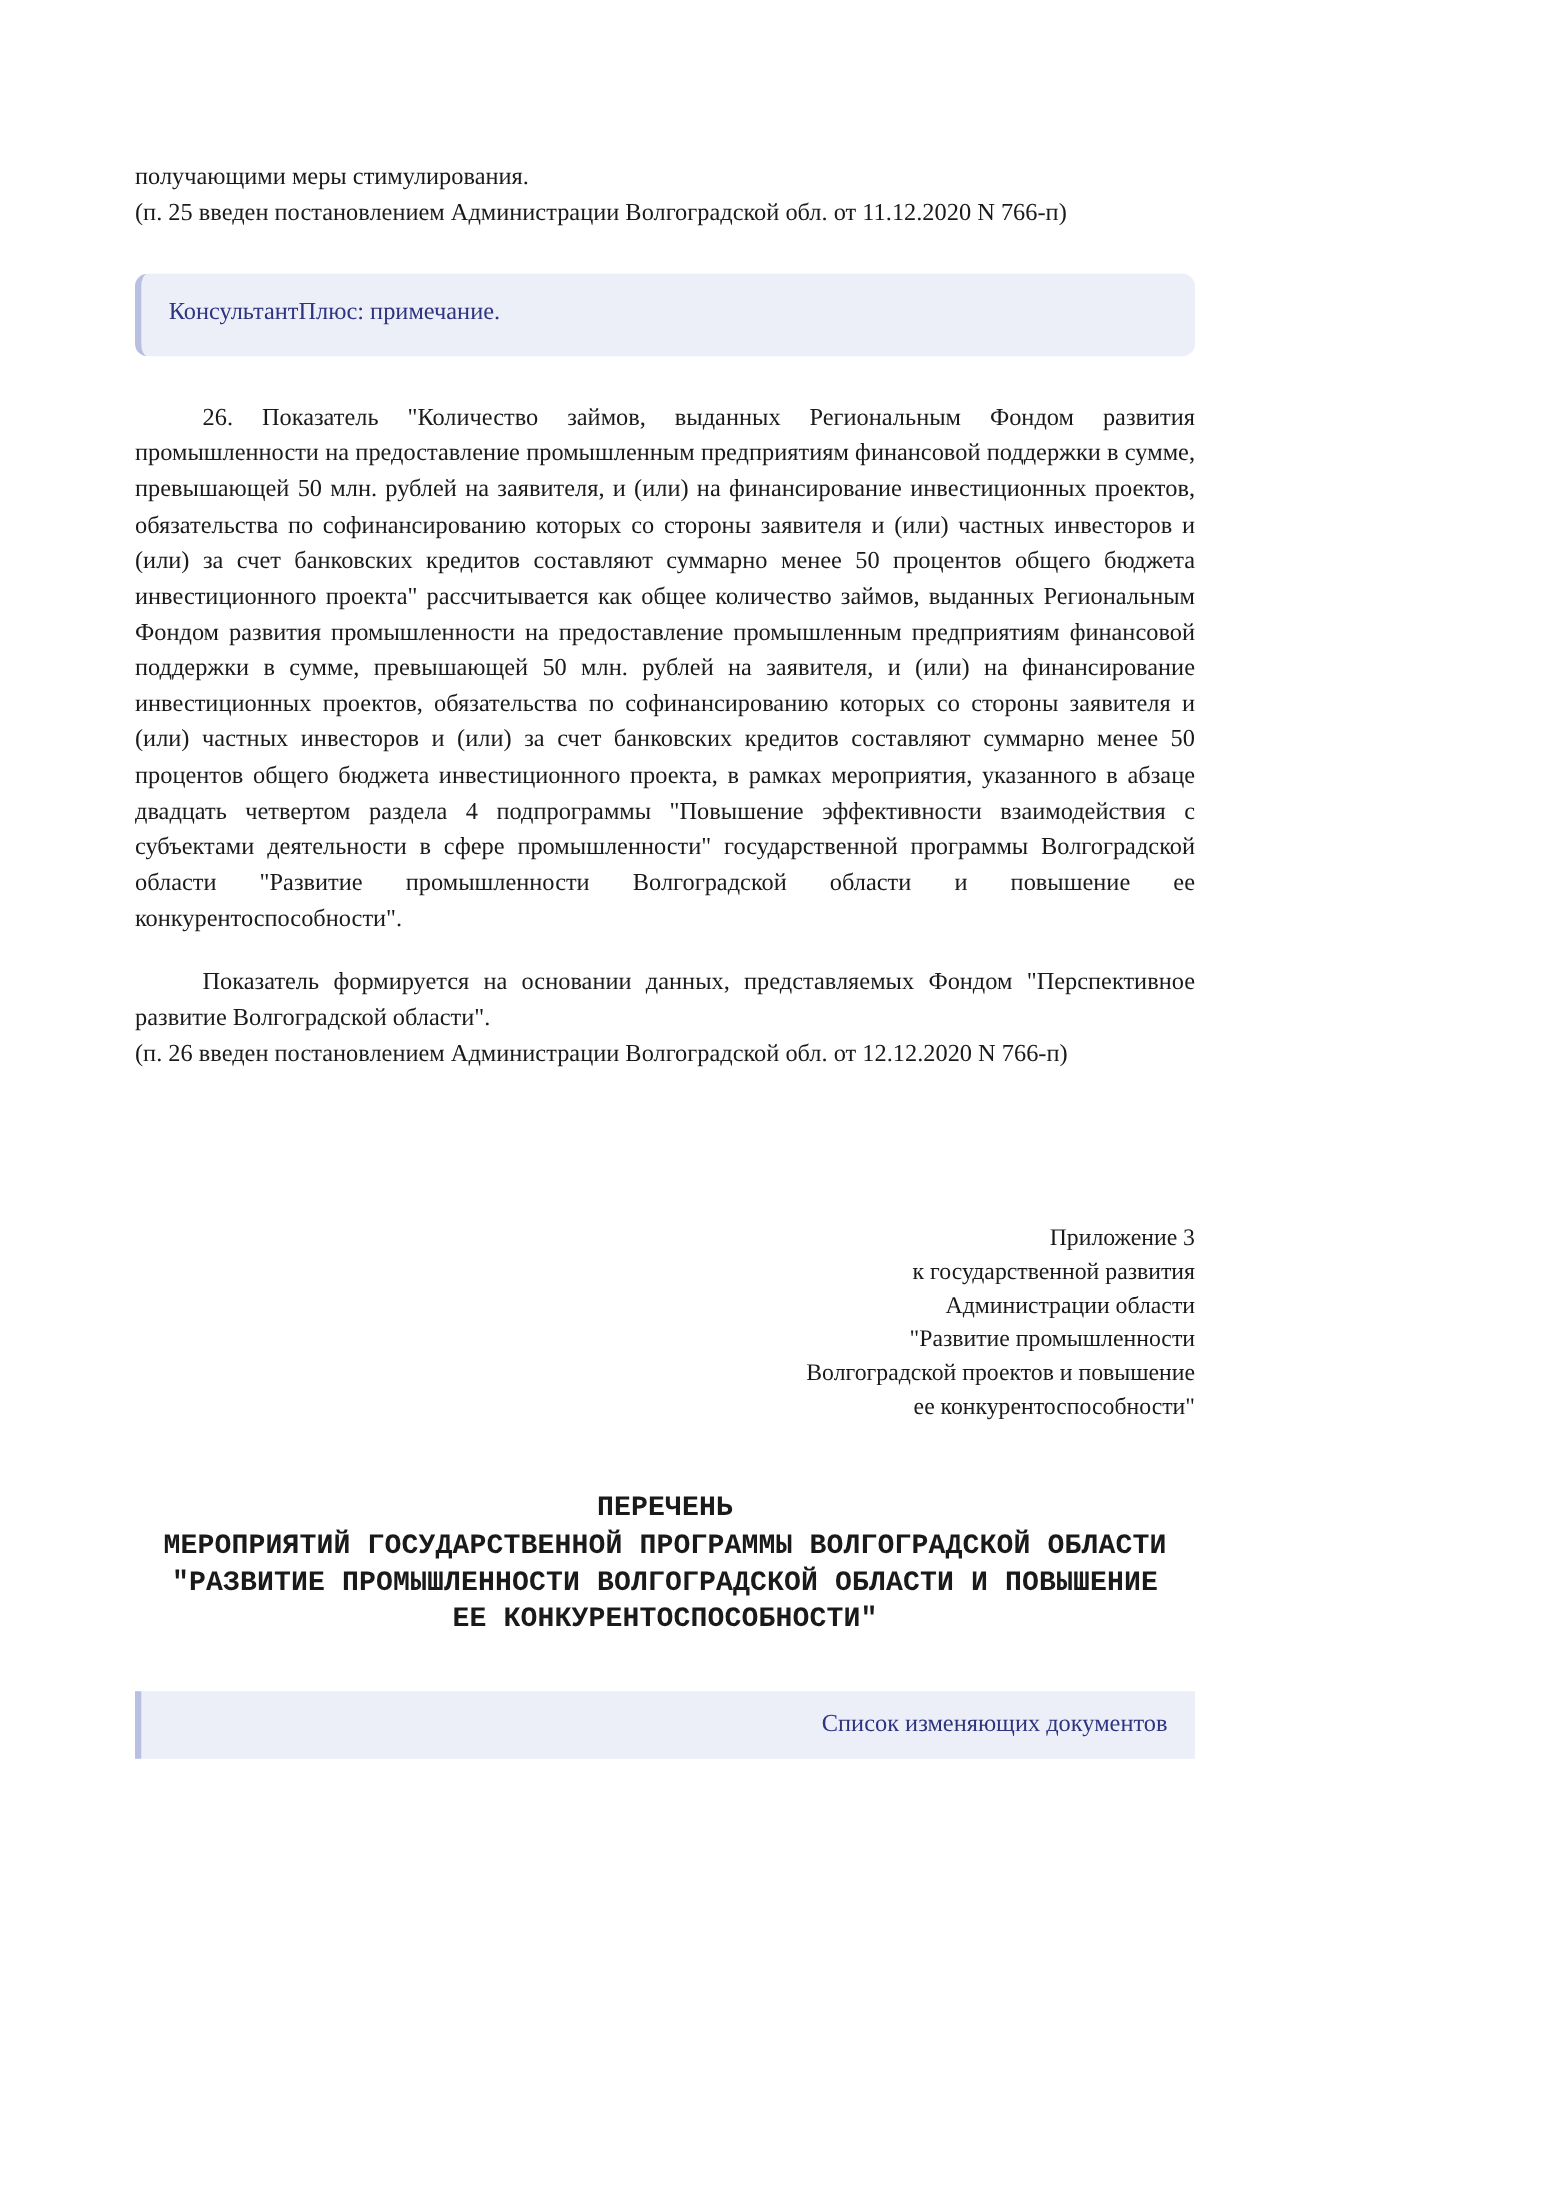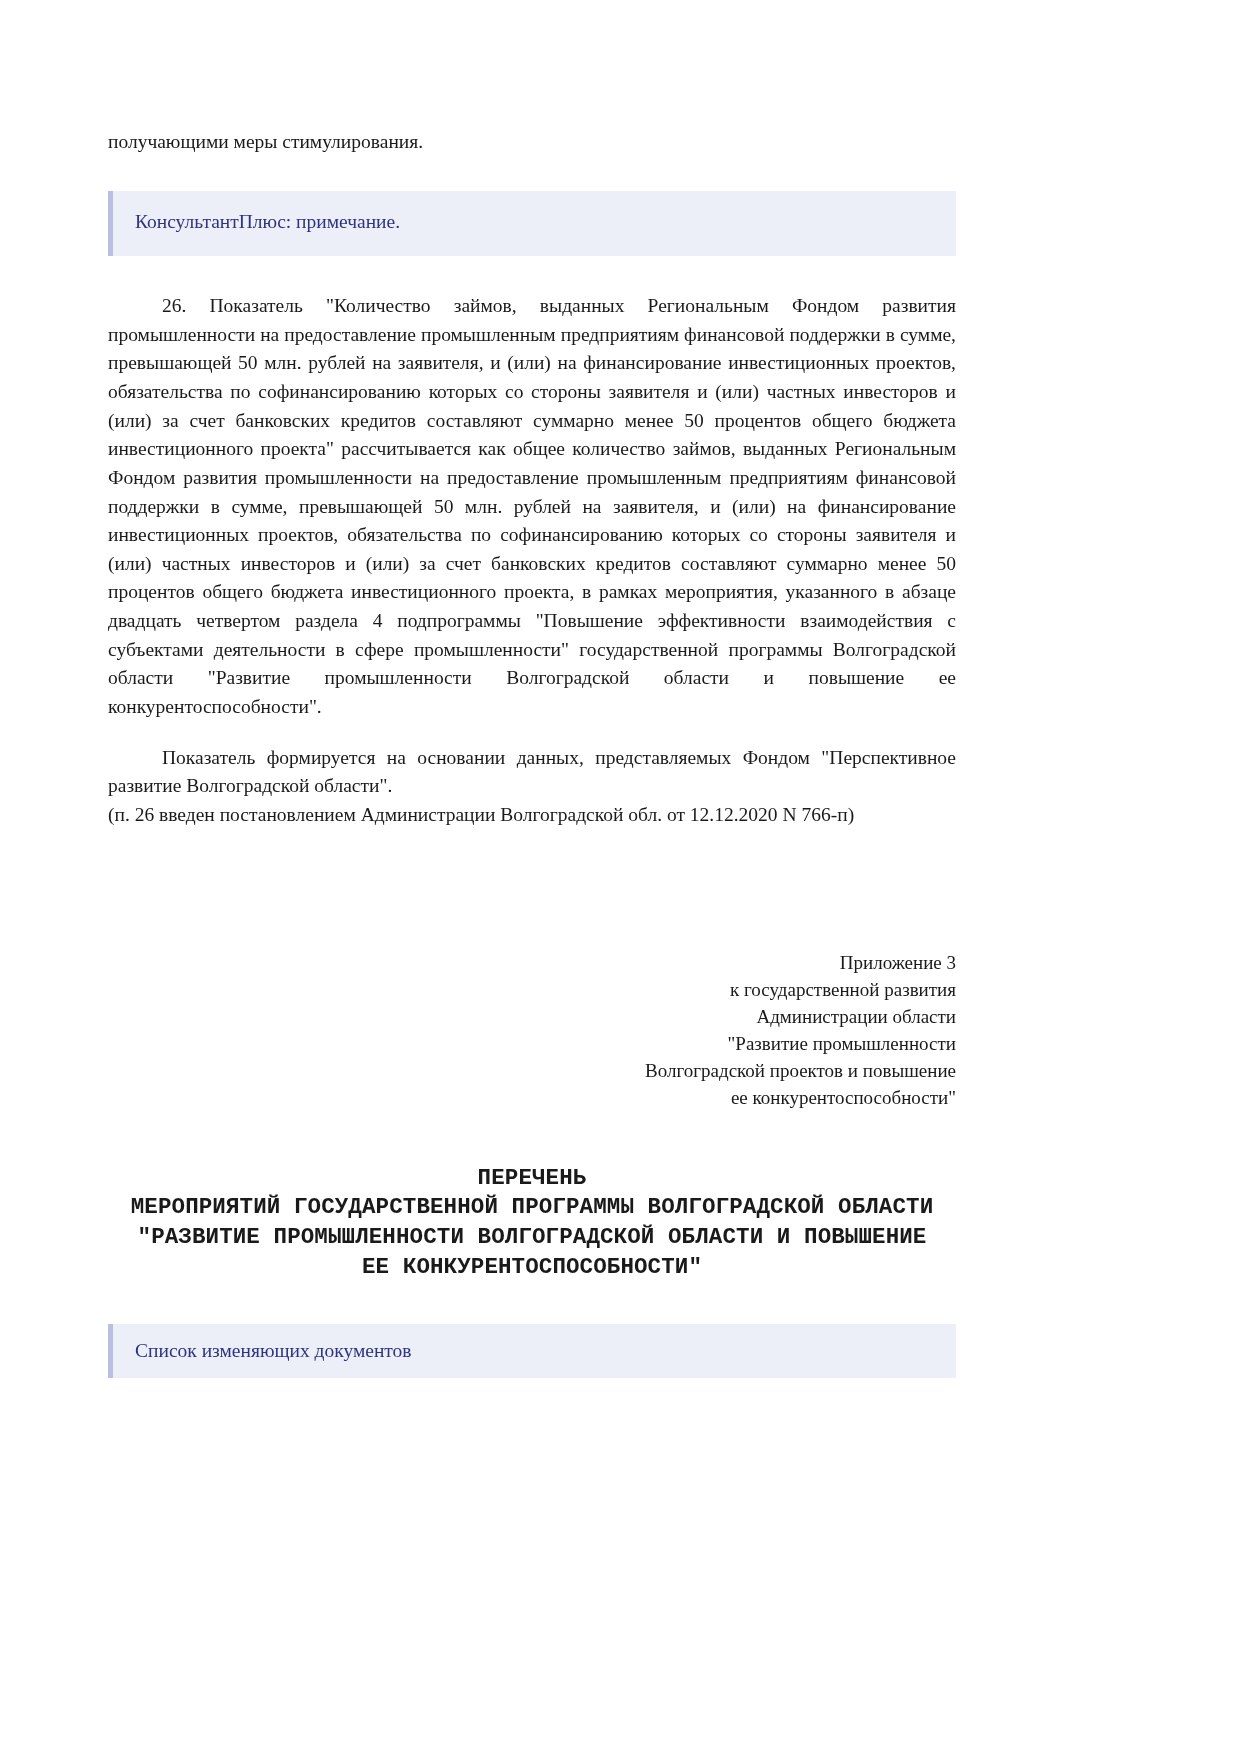--- a/index.html
+++ b/index.html
@@ -36,20 +36,21 @@
   .gap-l { height: 36px; }
   .gap-xl { height: 120px; }
 
   
   .note-box {
     background: #eceef8;
     border-left: 5px solid #b9bfe0;
     margin: 34px 0 0 0;
     padding: 16px 22px 18px 22px;
     color: #2a2f6b;
+    border-radius: 10px;
   }
   .note-box p {
     margin: 0;
     font-size: 19.5px;
     line-height: 1.5;
     text-align: justify;
     color: #2e3480;
   }
   .note-box p.first {
     margin-bottom: 2px;
@@ -75,31 +76,32 @@
     font-family: Liberation Mono, monospace;
   }
   .doc-title div { }
 
   
   .changelist {
     margin-top: 42px;
     background: #eceef8;
     border-left: 5px solid #b9bfe0;
     padding: 16px 22px;
-    text-align: left;
+    text-align: right;
     color: #2e3480;
     font-size: 19.5px;
   }
 </style>
 </head>
 <body>
 
 <div class="page">
 
   <p class="para nojust">получающими меры стимулирования.</p>
+  <p class="para nojust">(п. 25 введен постановлением Администрации Волгоградской обл. от 11.12.2020 N 766-п)</p>
 
   <div class="note-box">
     <p class="first">КонсультантПлюс: примечание.</p>
   </div>
 
   <div class="gap-l"></div>
 
   <p class="para indent">26. Показатель "Количество займов, выданных Региональным Фондом развития промышленности на предоставление промышленным предприятиям финансовой поддержки в сумме, превышающей 50 млн. рублей на заявителя, и (или) на финансирование инвестиционных проектов, обязательства по софинансированию которых со стороны заявителя и (или) частных инвесторов и (или) за счет банковских кредитов составляют суммарно менее 50 процентов общего бюджета инвестиционного проекта" рассчитывается как общее количество займов, выданных Региональным Фондом развития промышленности на предоставление промышленным предприятиям финансовой поддержки в сумме, превышающей 50 млн. рублей на заявителя, и (или) на финансирование инвестиционных проектов, обязательства по софинансированию которых со стороны заявителя и (или) частных инвесторов и (или) за счет банковских кредитов составляют суммарно менее 50 процентов общего бюджета инвестиционного проекта, в рамках мероприятия, указанного в абзаце двадцать четвертом раздела 4 подпрограммы "Повышение эффективности взаимодействия с субъектами деятельности в сфере промышленности" государственной программы Волгоградской области "Развитие промышленности Волгоградской области и повышение ее конкурентоспособности".</p>
 
   <div class="gap-m"></div>

